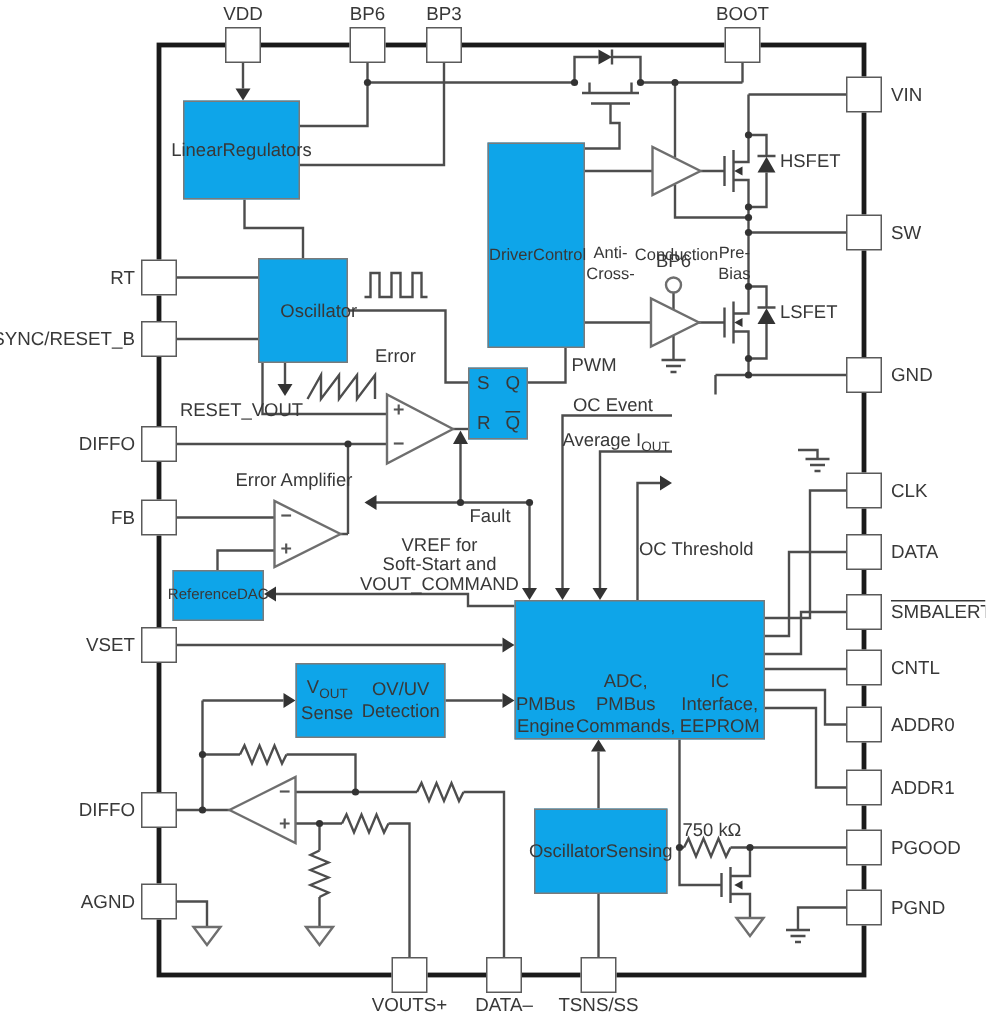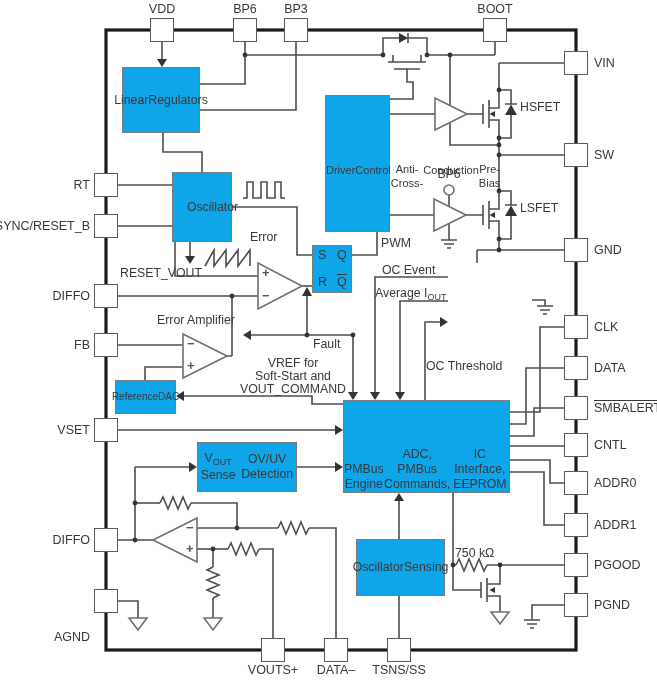--- a/index.html
+++ b/index.html
@@ -260,21 +260,21 @@
 <div class="plabel" style="right:567px;top:219px;">SYNC/RESET_B</div>
 <div class="pin" style="left:94px;top:284px;"></div>
 <div class="plabel" style="right:567px;top:289px;">DIFFO</div>
 <div class="pin" style="left:94px;top:333px;"></div>
 <div class="plabel" style="right:567px;top:338px;">FB</div>
 <div class="pin" style="left:94px;top:418px;"></div>
 <div class="plabel" style="right:567px;top:423px;">VSET</div>
 <div class="pin" style="left:94px;top:528px;"></div>
 <div class="plabel" style="right:567px;top:533px;">DIFFO</div>
 <div class="pin" style="left:94px;top:589px;"></div>
-<div class="plabel" style="right:567px;top:594px;margin-top:36px;">AGND</div>
+<div class="plabel" style="right:567px;top:594px;">AGND</div>
 
 <div class="pin" style="left:564px;top:51px;"></div>
 <div class="plabel" style="left:594px;top:56px;">VIN</div>
 <div class="pin" style="left:564px;top:143px;"></div>
 <div class="plabel" style="left:594px;top:148px;">SW</div>
 <div class="pin" style="left:564px;top:238px;"></div>
 <div class="plabel" style="left:594px;top:243px;">GND</div>
 <div class="pin" style="left:564px;top:315px;"></div>
 <div class="plabel" style="left:594px;top:320px;">CLK</div>
 <div class="pin" style="left:564px;top:356px;"></div>

